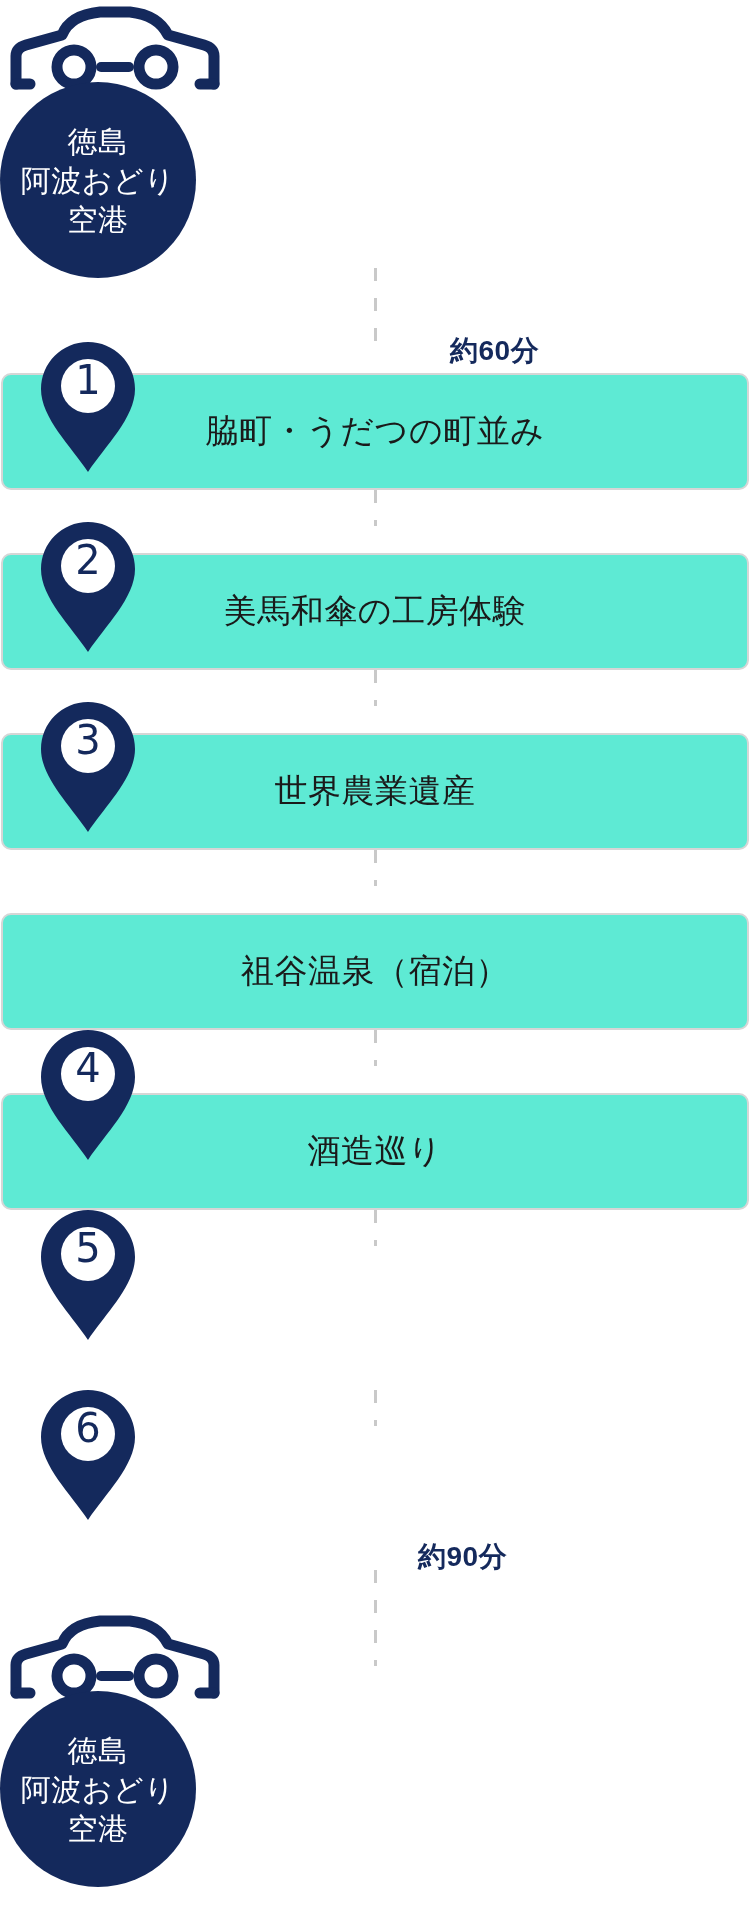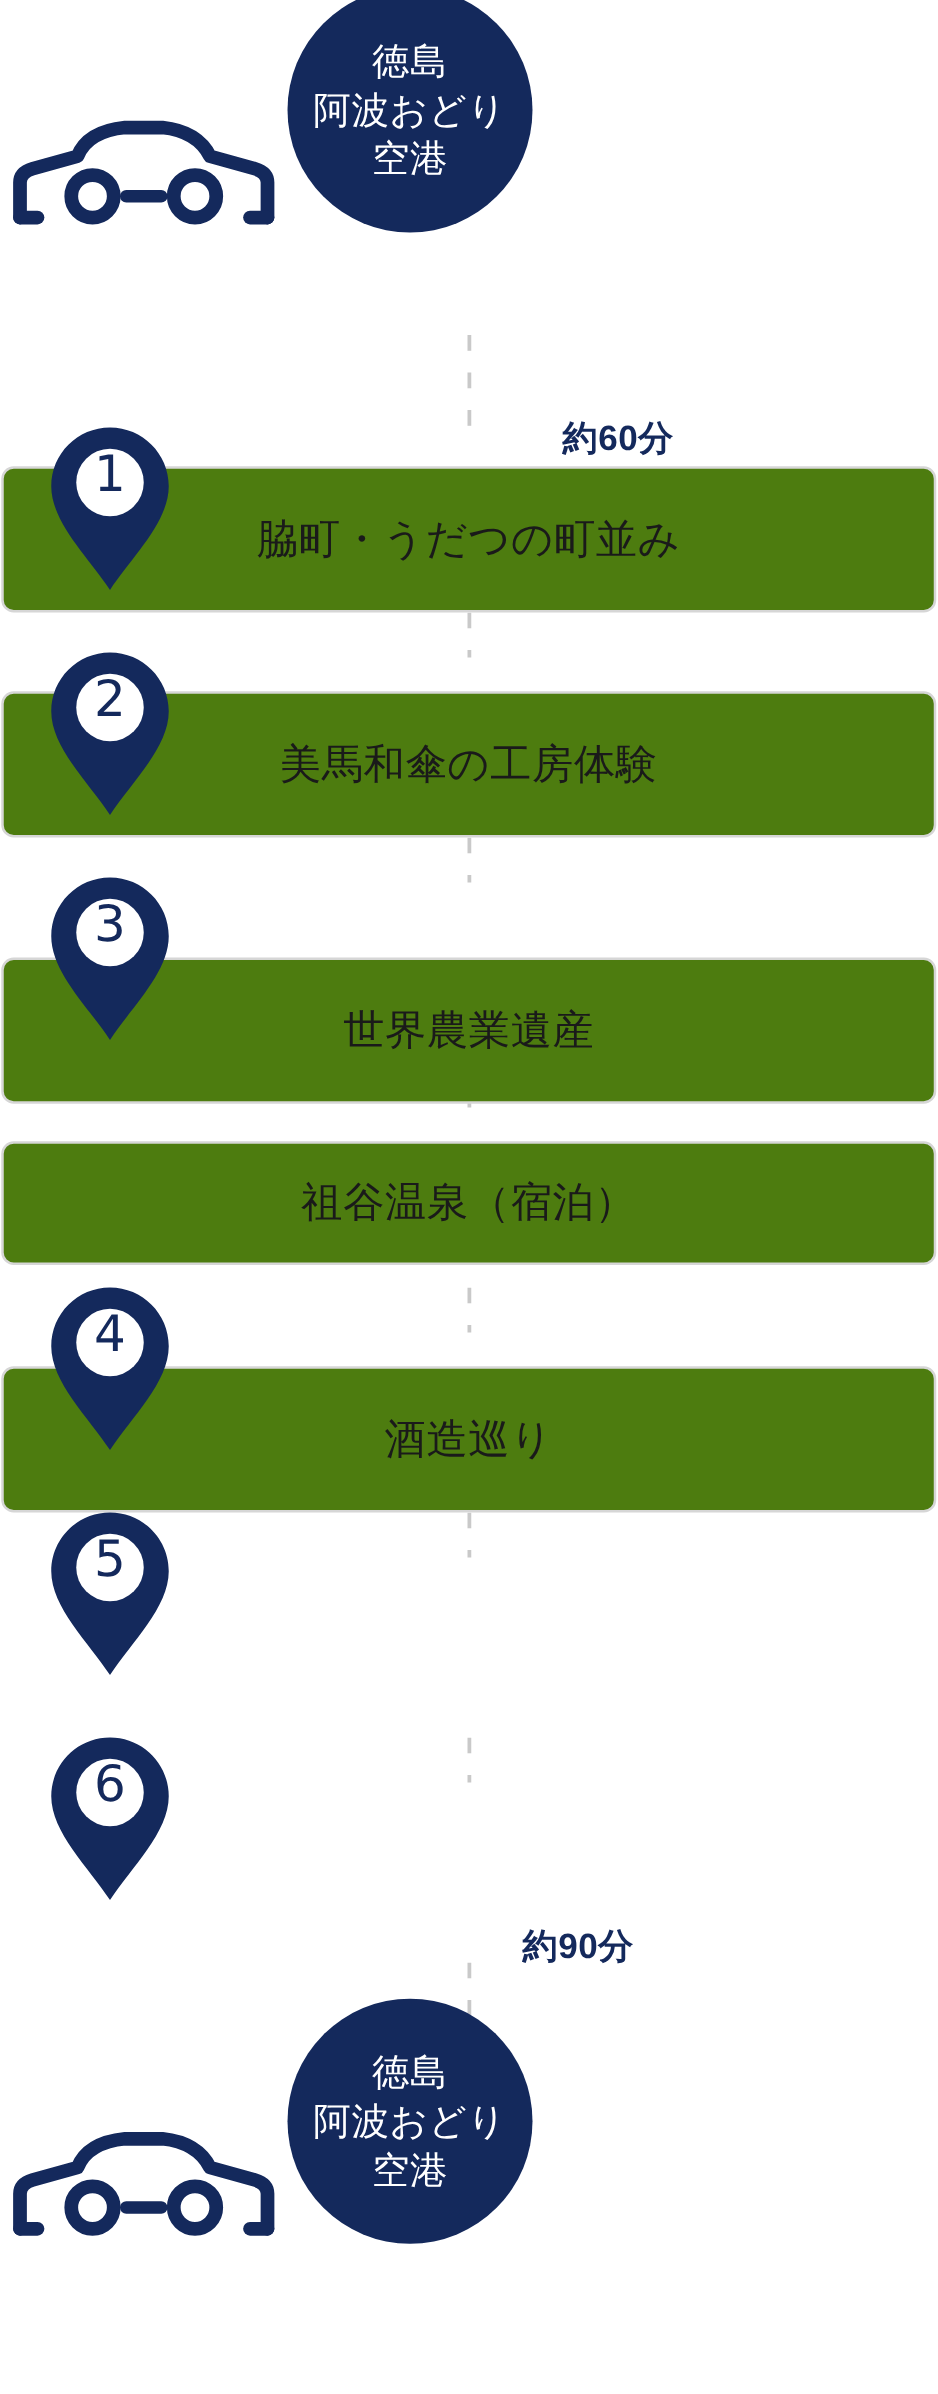--- a/index.html
+++ b/index.html
@@ -31,22 +31,22 @@
     background-repeat: repeat-y;
     z-index: 0;
   }
 
   
   .airport-node {
     position: absolute;
     left: 0;
     width: 750px;
     display: flex;
-    flex-direction: row;
-    align-items: flex-end;
+    flex-direction: column;
+    align-items: flex-start;
     z-index: 3;
   }
   .car-icon { display: block; }
   .airport-circle {
     width: 196px;
     height: 196px;
     border-radius: 50%;
     background: #14295c;
     margin-top: -14px;
     display: flex;
@@ -75,21 +75,21 @@
     letter-spacing: 0.5px;
     white-space: nowrap;
     z-index: 3;
   }
 
   
   .stop-card {
     position: absolute;
     left: 1px;
     width: 748px;
-    background: #4d7c0f;
+    background: #5eead4;
     border: 2px solid #d6d6d6;
     border-radius: 10px;
     display: flex;
     align-items: center;
     justify-content: center;
     z-index: 1;
   }
   .stop-label {
     font-size: 33px;
     color: #1a1a1a;
@@ -169,32 +169,32 @@
     <span class="stop-label">美馬和傘の工房体験</span>
   </div>
   <div class="pin" style="top:520px;">
     <svg width="100" height="134" viewBox="0 0 100 134" aria-hidden="true">
       <path d="M50 2 C24 2 3 23 3 49 C3 78 33 106 50 132 C67 106 97 78 97 49 C97 23 76 2 50 2 Z" fill="#14295c"></path>
       <circle cx="50" cy="46" r="27" fill="#ffffff"></circle>
     </svg>
     <div class="pin-num">2</div>
   </div>
 
-  <div class="stop-card" style="top:766px;height:117px;">
+  <div class="stop-card" style="top:733px;height:117px;">
     <span class="stop-label">世界農業遺産</span>
   </div>
   <div class="pin" style="top:700px;">
     <svg width="100" height="134" viewBox="0 0 100 134" aria-hidden="true">
       <path d="M50 2 C24 2 3 23 3 49 C3 78 33 106 50 132 C67 106 97 78 97 49 C97 23 76 2 50 2 Z" fill="#14295c"></path>
       <circle cx="50" cy="46" r="27" fill="#ffffff"></circle>
     </svg>
     <div class="pin-num">3</div>
   </div>
 
-  <div class="stop-card" style="top:913px;height:99px;">
+  <div class="stop-card" style="top:913px;height:117px;">
     <span class="stop-label">祖谷温泉（宿泊）</span>
   </div>
 
   <div class="stop-card" style="top:1093px;height:117px;">
     <span class="stop-label">酒造巡り</span>
   </div>
   <div class="pin" style="top:1028px;">
     <svg width="100" height="134" viewBox="0 0 100 134" aria-hidden="true">
       <path d="M50 2 C24 2 3 23 3 49 C3 78 33 106 50 132 C67 106 97 78 97 49 C97 23 76 2 50 2 Z" fill="#14295c"></path>
       <circle cx="50" cy="46" r="27" fill="#ffffff"></circle>

